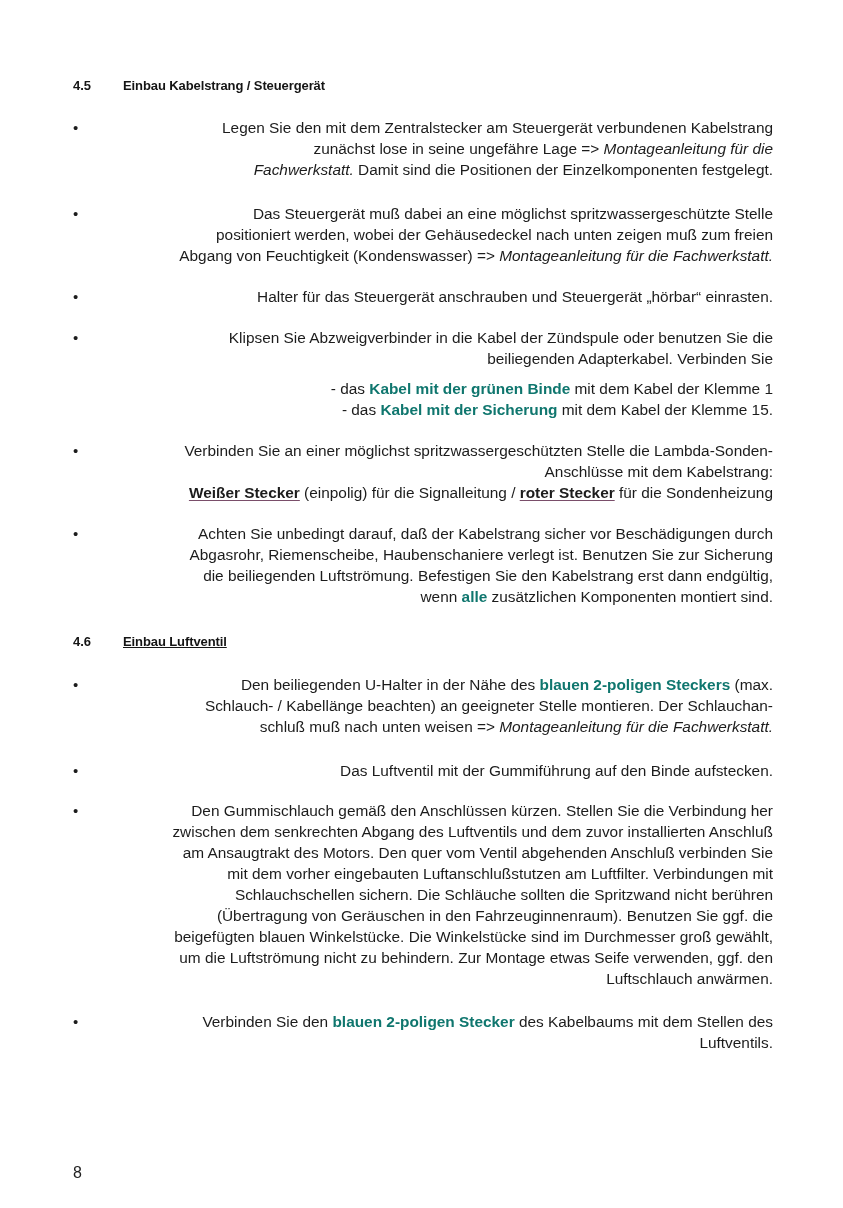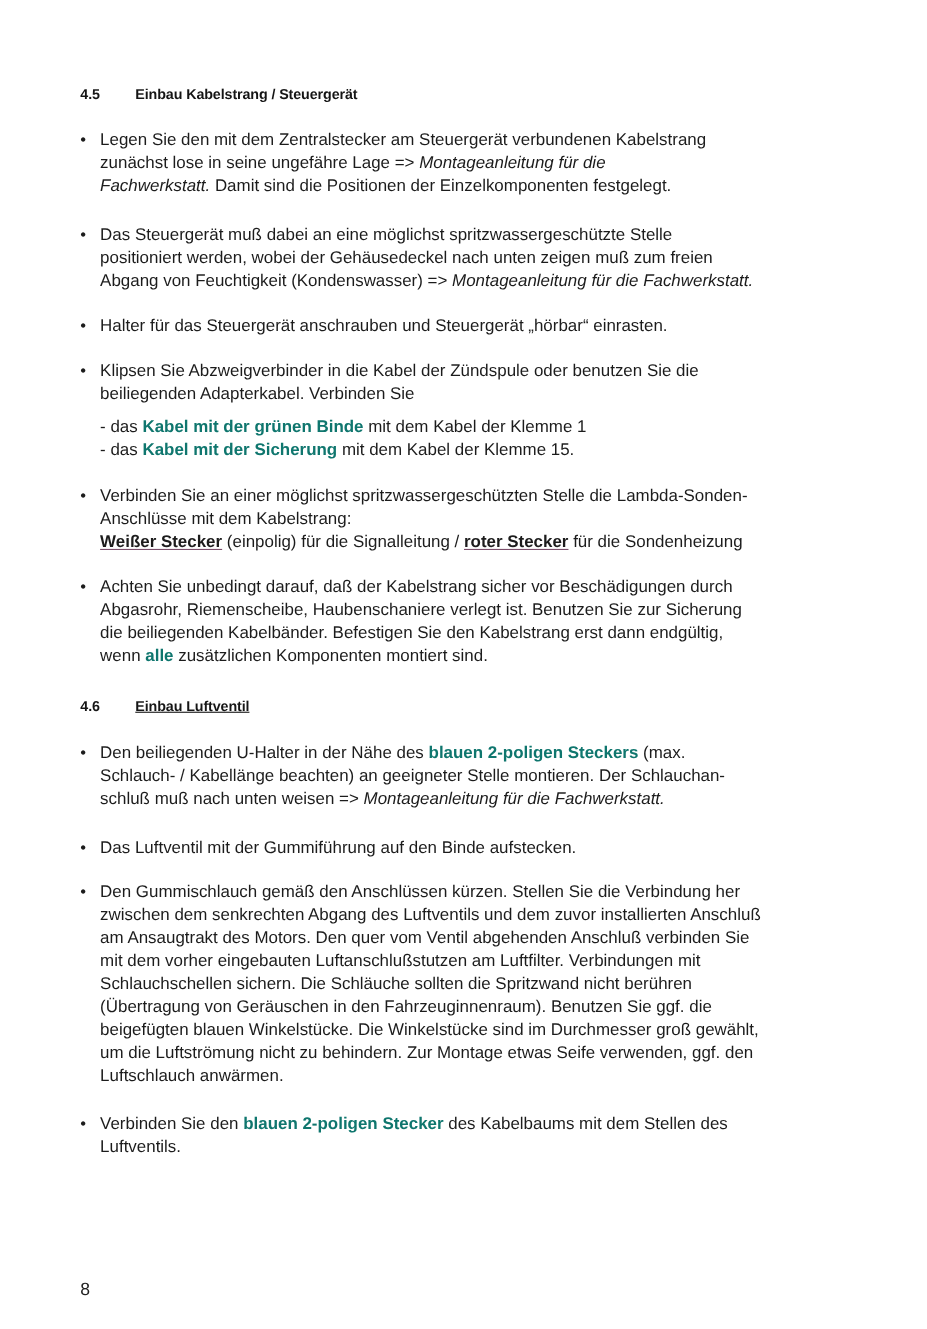--- a/index.html
+++ b/index.html
@@ -46,20 +46,21 @@
     }
     .bullet .dot {
       position: absolute;
       left: 0;
       top: 0;
       width: 18px;
       font-size: 15px;
     }
     .bullet .body {
       margin-left: 18px;
+      text-align: right;
     }
     .line {
       display: block;
       white-space: nowrap;
     }
     .sub {
       display: block;
       white-space: nowrap;
     }
     .sublist {
@@ -125,21 +126,21 @@
         <span class="line"><span>Verbinden Sie an einer möglichst spritzwassergeschützten Stelle die Lambda-Sonden-</span></span>
         <span class="line"><span>Anschlüsse mit dem Kabelstrang:</span></span>
         <span class="line"><span class="ul">Weißer Stecker</span><span> (einpolig) für die Signalleitung / </span><span class="ul">roter Stecker</span><span> für die Sondenheizung</span></span>
       </div>
     </div>
     <div class="bullet" style="top: 523px;">
       <span class="dot">•</span>
       <div class="body">
         <span class="line"><span>Achten Sie unbedingt darauf, daß der Kabelstrang sicher vor Beschädigungen durch</span></span>
         <span class="line"><span>Abgasrohr, Riemenscheibe, Haubenschaniere verlegt ist. Benutzen Sie zur Sicherung</span></span>
-        <span class="line"><span>die beiliegenden Kabelbänder. Befestigen Sie den Kabelstrang erst dann endgültig,</span></span>
+        <span class="line"><span>die beiliegenden Luftströmung. Befestigen Sie den Kabelstrang erst dann endgültig,</span></span>
         <span class="line"><span>wenn </span><b>alle</b><span> zusätzlichen Komponenten montiert sind.</span></span>
       </div>
     </div>
     <div class="section-heading" style="top: 630px; text-decoration: underline;"><span class="num">4.6</span><span class="title">Einbau Luftventil</span></div>
     <div class="bullet" style="top: 674px;">
       <span class="dot">•</span>
       <div class="body">
         <span class="line"><span>Den beiliegenden U-Halter in der Nähe des </span><b>blauen 2-poligen Steckers</b><span> (max.</span></span>
         <span class="line"><span>Schlauch- / Kabellänge beachten) an geeigneter Stelle montieren. Der Schlauchan-</span></span>
         <span class="line"><span>schluß muß nach unten weisen =&gt; </span><em>Montageanleitung für die Fachwerkstatt.</em></span>

